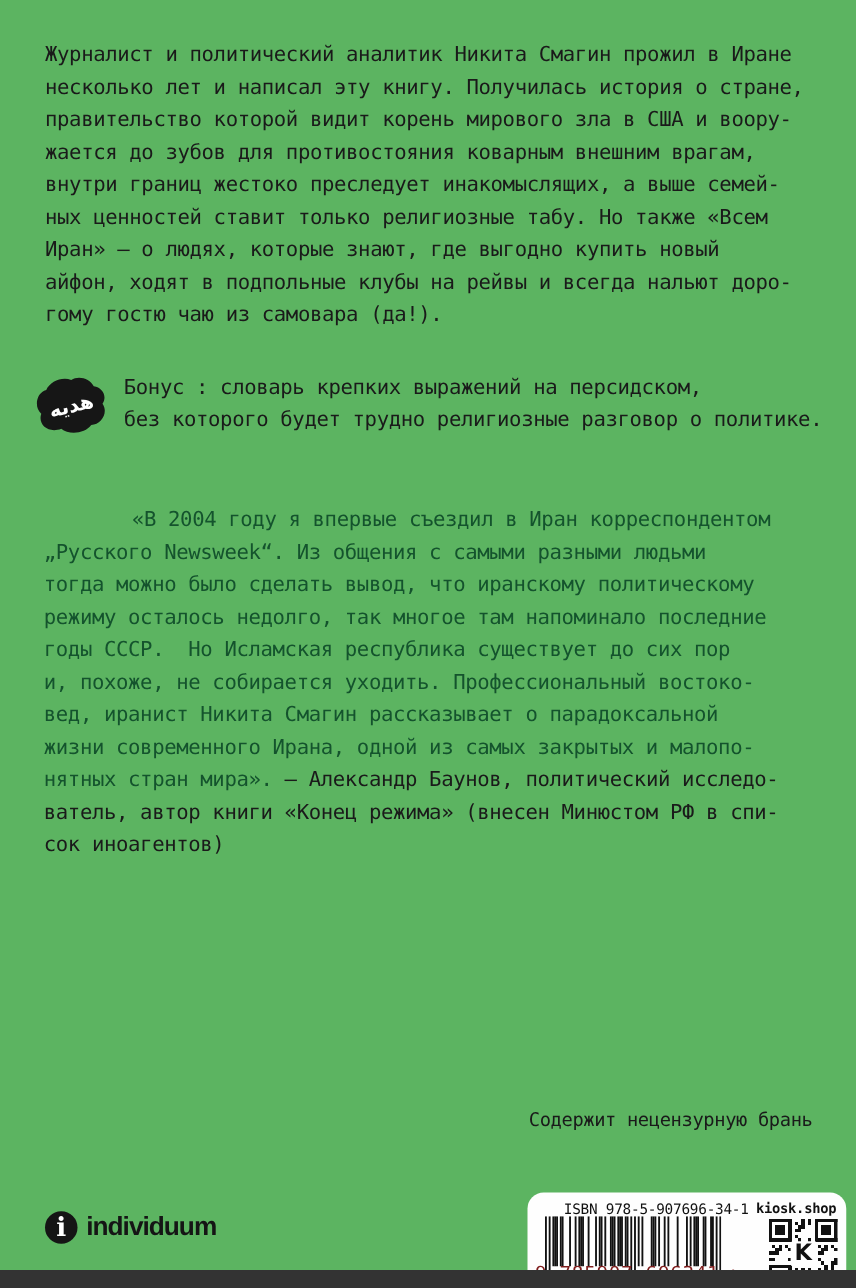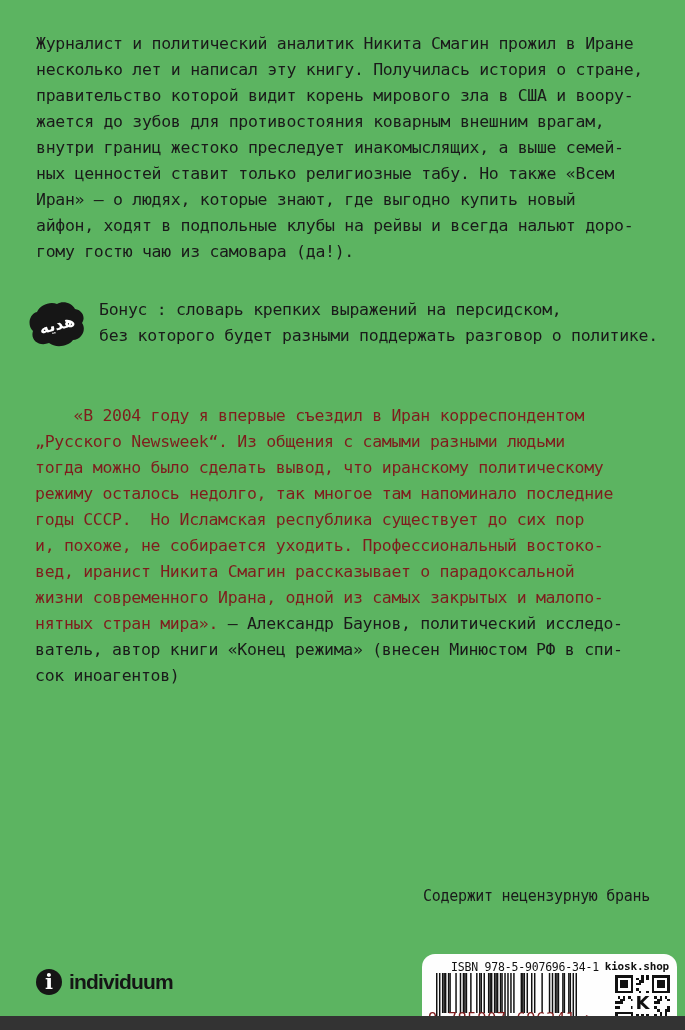--- a/index.html
+++ b/index.html
@@ -7,21 +7,21 @@
     position:relative;width:685px;height:1016px;overflow:hidden;
     background:#5cb461;
     font-family:"DejaVu Sans Mono", monospace;
     color:#1a1a1a;
   }
   .para{white-space:pre-wrap;font-size:16.5px;line-height:26px;letter-spacing:-0.3px;}
   .description{position:absolute;left:36px;top:31px;right:10px;}
   .bonus-icon{position:absolute;left:27px;top:301px;width:60px;height:48px;}
   .bonus-text{position:absolute;left:99px;top:297px;right:8px;}
   .quote{position:absolute;left:35px;top:377px;right:8px;}
-  .quote-light{color:#7f1d1d;}
+  .quote-light{color:#14532d;margin-left:32px;}
   .quote-dark{color:#1a1a1a;}
   .warning{position:absolute;top:886px;right:35px;font-size:15px;line-height:20px;letter-spacing:-0.3px;text-align:right;}
   .barcode-panel{
     position:absolute;left:398px;top:954px;width:255px;height:84px;
     background:#fefefe;border-radius:13px;margin-left:24px;
   }
   .isbn-label{position:absolute;left:29px;top:6px;font-size:11.5px;letter-spacing:-0.2px;color:#111;}
   .shop-label{position:absolute;right:8px;top:6px;font-size:11px;font-weight:bold;letter-spacing:-0.2px;color:#111;padding-left:21px;}
   .barcode-svg{position:absolute;left:14px;top:19px;width:141px;height:48px;}
   .barcode-svg rect{fill:#111;}
@@ -62,21 +62,21 @@
 Иран» – о людях, которые знают, где выгодно купить новый
 айфон, ходят в подпольные клубы на рейвы и всегда нальют доро-
 гому гостю чаю из самовара (да!).</div>
 
   <svg class="bonus-icon" viewBox="0 0 60 48">
     <path class="gift-blob-path" d="M30 3 C36 -1 45 2 48 8 C55 9 59 16 55 22 C60 29 54 39 46 39 C41 46 28 47 22 42 C12 46 3 39 6 30 C0 25 2 13 10 11 C13 4 23 0 30 3 Z"></path>
     <text class="gift-label" x="30" y="29" text-anchor="middle" font-size="16" fill="#ffffff" transform="rotate(-14 30 24)">هدیه</text>
   </svg>
 
   <div class="para bonus-text">Бонус : словарь крепких выражений на персидском,
-без которого будет разными поддержать разговор о политике.</div>
+без которого будет трудно религиозные разговор о политике.</div>
 
   <div class="para quote">
     <span class="quote-light">«В 2004 году я впервые съездил в Иран корреспондентом
 „Русского Newsweek“. Из общения с самыми разными людьми
 тогда можно было сделать вывод, что иранскому политическому
 режиму осталось недолго, так многое там напоминало последние
 годы СССР.  Но Исламская республика существует до сих пор
 и, похоже, не собирается уходить. Профессиональный востоко-
 вед, иранист Никита Смагин рассказывает о парадоксальной
 жизни современного Ирана, одной из самых закрытых и малопо-

